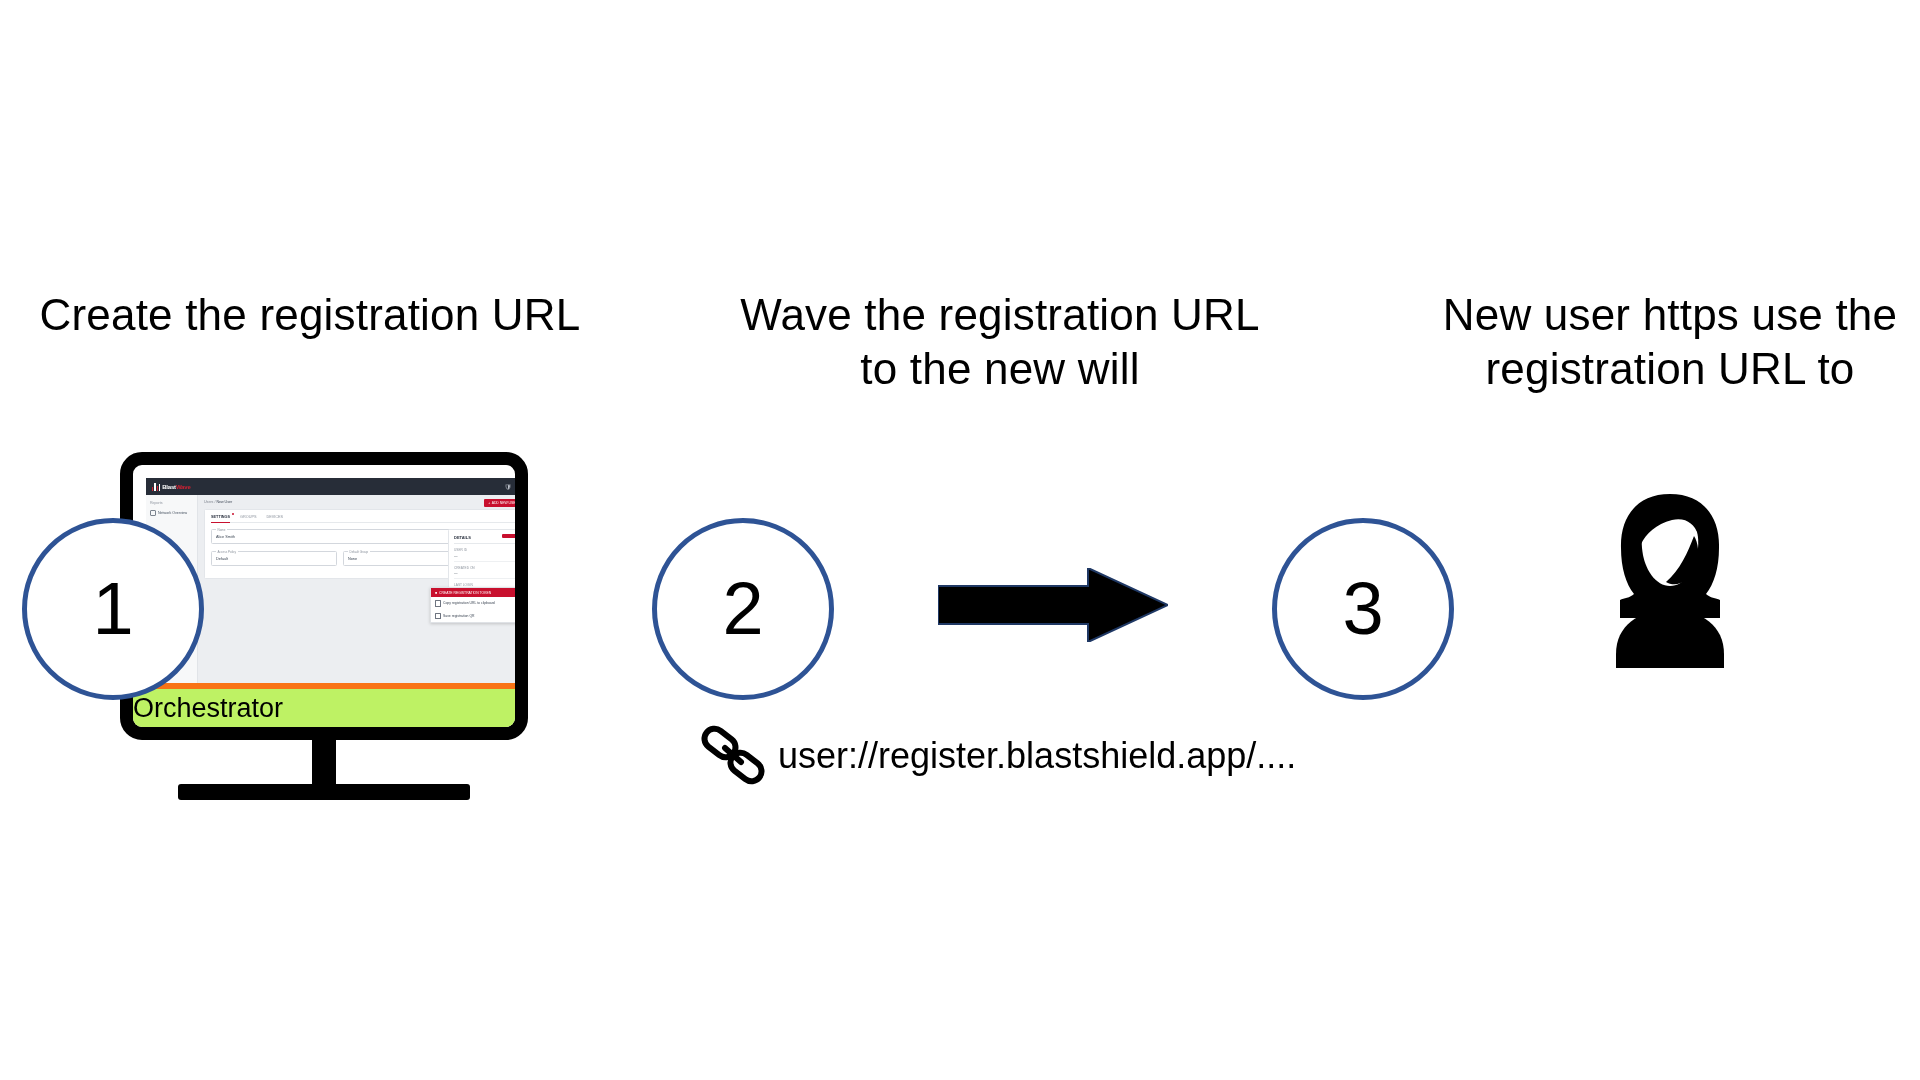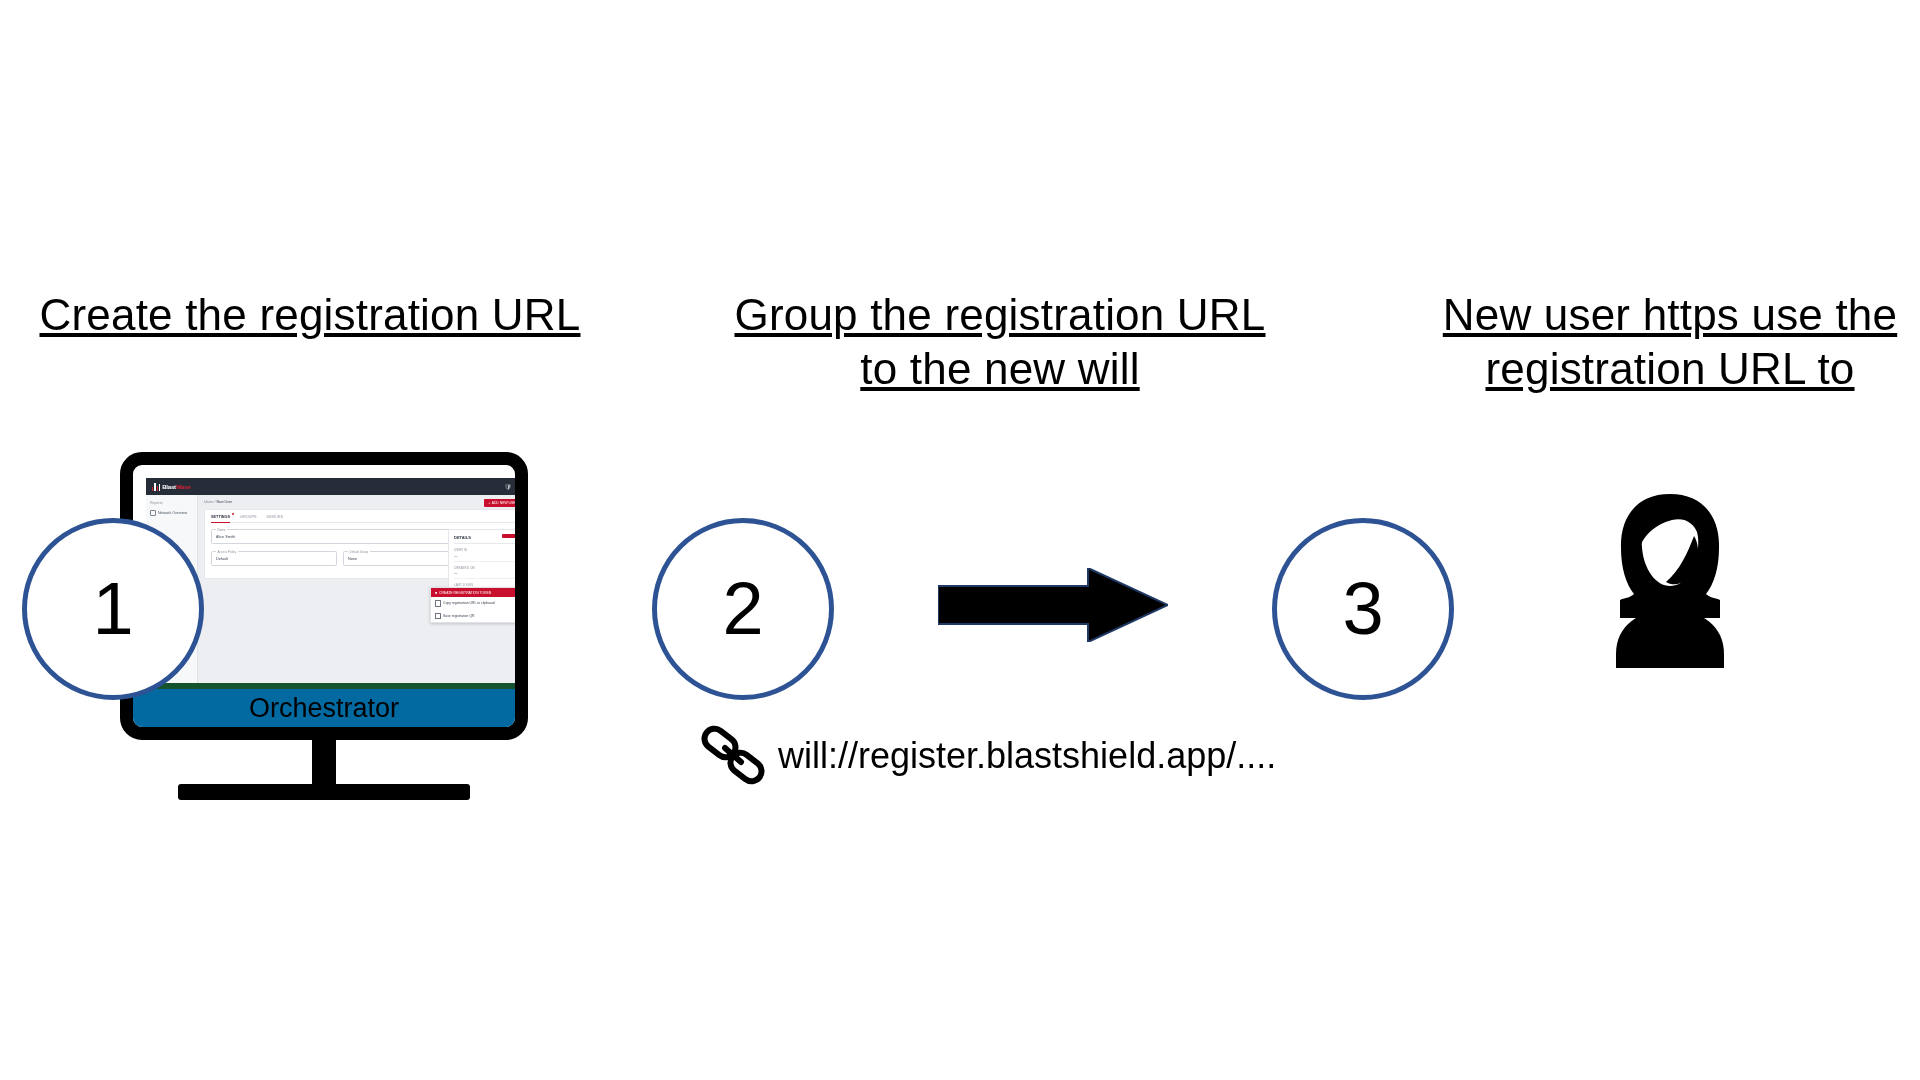--- a/index.html
+++ b/index.html
@@ -18,21 +18,20 @@
 
   
   .step-heading {
     position: absolute;
     text-align: center;
     font-size: 44px;
     line-height: 1.22;
     font-weight: 400;
     color: #000000;
     letter-spacing: 0.2px;
-    text-decoration: underline;
   }
   #heading-1 { left: 30px;   top: 288px; width: 560px; }
   #heading-2 { left: 700px;  top: 288px; width: 600px; }
   #heading-3 { left: 1430px; top: 288px; width: 480px; }
 
   
   .step-circle {
     position: absolute;
     width: 172px;
     height: 172px;
@@ -74,25 +73,25 @@
     background: #ffffff;
     box-sizing: border-box;
     overflow: hidden;
   }
   .monitor-label-bar {
     position: absolute;
     left: 0;
     bottom: 0;
     width: 100%;
     height: 44px;
-    background: #0369a1;
-    border-top: 6px solid #14532d;
+    background: #bef264;
+    border-top: 6px solid #f97316;
     display: flex;
     align-items: center;
-    justify-content: center;
+    justify-content: flex-start;
     box-sizing: border-box;
   }
   .monitor-label-bar span {
     font-size: 27px;
     color: #000000;
   }
   .monitor-neck {
     position: absolute;
     left: 192px;
     top: 288px;
@@ -278,21 +277,21 @@
   }
 </style>
 </head>
 <body>
 
 <div class="step-heading" id="heading-1">
   <span>Create the registration URL</span>
 </div>
 
 <div class="step-heading" id="heading-2">
-  <div>Group the registration URL</div>
+  <div>Wave the registration URL</div>
   <div>to the new will</div>
 </div>
 
 <div class="step-heading" id="heading-3">
   <div>New user https use the</div>
   <div>registration URL to</div>
 </div>
 
 <div id="monitor">
   <div class="monitor-bezel">
@@ -442,21 +441,21 @@
 </svg>
 
 <svg id="link-icon" viewBox="0 0 66 66">
   <g fill="none" stroke="#000000" stroke-width="6" stroke-linecap="round">
     <rect x="3" y="11" width="34" height="20" rx="10" transform="rotate(38 20 21)"></rect>
     <rect x="29" y="35" width="34" height="20" rx="10" transform="rotate(38 46 45)"></rect>
     <line x1="25" y1="26" x2="41" y2="40"></line>
   </g>
 </svg>
 
-<div id="url-text">will://register.blastshield.app/....</div>
+<div id="url-text">user://register.blastshield.app/....</div>
 
 <svg id="person-icon" viewBox="0 0 160 180">
   <g fill="#000000">
 
     <path d="M80 4 C46 4 30 28 31 58 C31 78 36 94 44 104 C40 108 34 108 30 110 L30 128 L130 128 L130 110 C126 108 120 108 116 104 C124 94 129 78 129 58 C130 28 114 4 80 4 Z"></path>
 
     <path d="M80 120 C48 120 26 136 26 164 L26 178 L134 178 L134 164 C134 136 112 120 80 120 Z"></path>
   </g>
 
   <path d="M80 20 C60 20 50 36 52 58 C54 80 66 96 80 96 C94 96 106 80 108 58 C110 36 100 20 80 20 Z" fill="#ffffff"></path>

